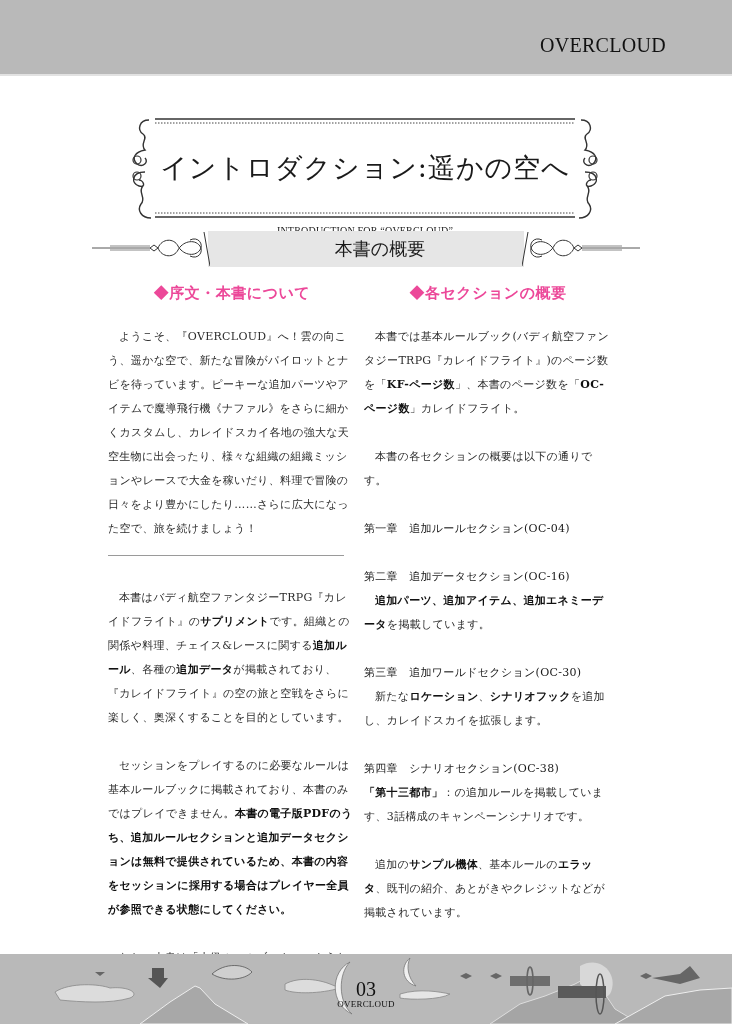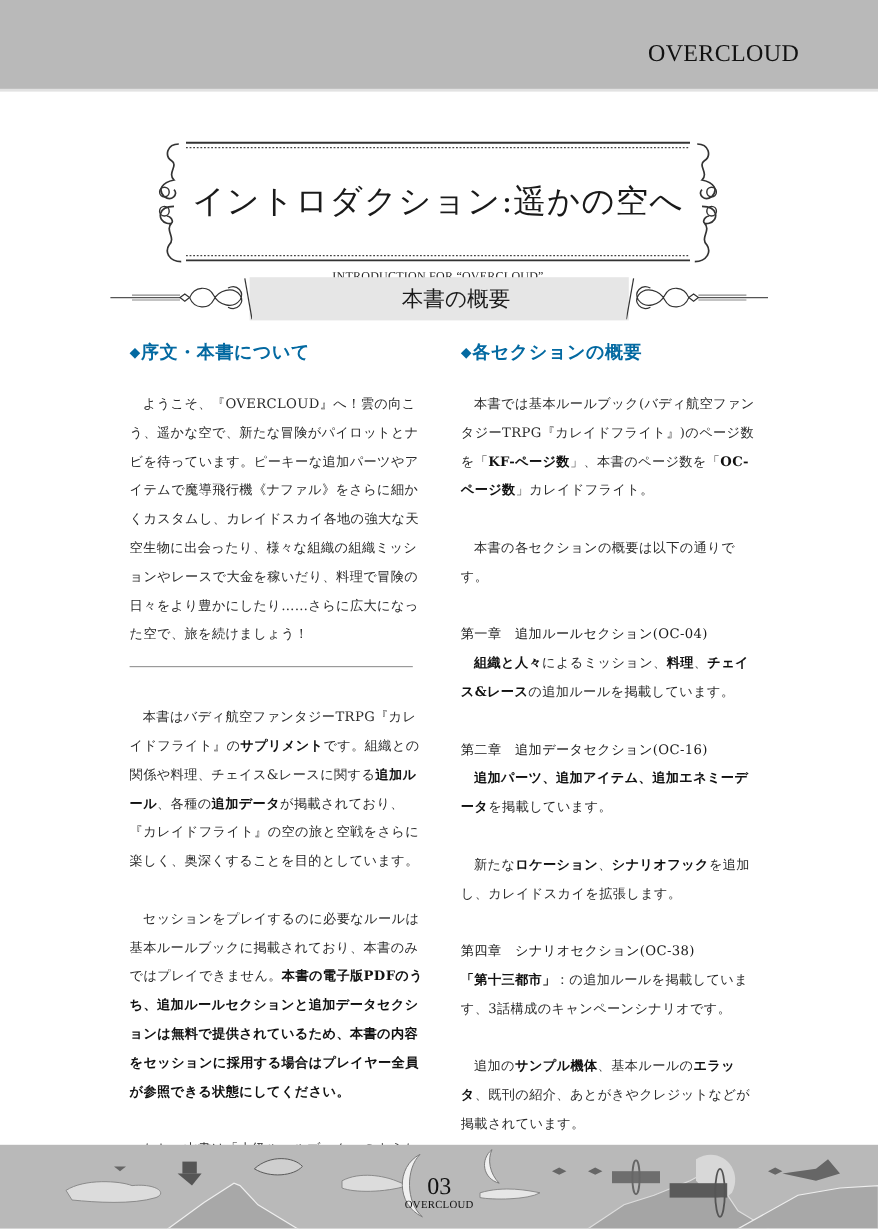--- a/index.html
+++ b/index.html
@@ -39,24 +39,24 @@
     position: absolute; left: 118px; top: 3px; width: 316px; height: 36px; background: #e6e6e6;
   }
   .band-label {
     position: absolute; left: 118px; width: 344px; top: 9px; text-align: center;
     font-family: "DejaVu Sans", sans-serif; font-size: 18px; color: #1a1a1a;
   }
   .band svg { position: absolute; top: 0; }
   
   .col { position: absolute; top: 284px; width: 248px; }
   .col-left { left: 108px; }
-  .col-right { left: 384px; }
+  .col-right { left: 364px; }
   .col h2 {
-    margin: 0 0 22px 0; font-family: Liberation Mono, monospace; font-weight: bold;
-    font-size: 15px; color: #0369a1; letter-spacing: 0.5px;
+    margin: 0 0 22px 0; font-family: Liberation Serif, serif; font-weight: bold;
+    font-size: 15px; color: #ec4899; letter-spacing: 0.5px; text-align: center;
   }
   .para {
     font-size: 11px; line-height: 24px; color: #2b2b2b; margin: 0; text-indent: 1em;
     letter-spacing: 0.3px; word-break: break-all;
   }
   .para b { color: #111; }
   .gap { height: 24px; }
   .rule {
     height: 0; border-top: 1.5px solid #9a9a9a; margin: 14px 0 30px 0; width: 236px;
   }
@@ -140,25 +140,25 @@
 </div>
 
 <div class="col col-right">
   <h2>◆各セクションの概要</h2>
   <p class="para"><span>本書では基本ルールブック(バディ航空ファンタジーTRPG『カレイドフライト』)のページ数を「</span><b>KF-ページ数</b><span>」、本書のページ数を「</span><b>OC-ページ数</b><span>」カレイドフライト。</span></p>
   <div class="gap"></div>
   <p class="para">本書の各セクションの概要は以下の通りです。</p>
   <div class="gap"></div>
   <div id="chapters">
       <p class="chap-head">第一章　追加ルールセクション(OC-04)</p>
-      <p class="para"><b>組織と人々</b><span>によるミッション、</span><b>料理</b><span>、</span><b>チェイス&amp;レース</b><span>の追加ルールを掲載しています。</span></p>
       <div class="gap"></div>
       <p class="chap-head">第二章　追加データセクション(OC-16)</p>
       <p class="para"><b>追加パーツ、追加アイテム、追加エネミーデータ</b><span>を掲載しています。</span></p>
       <div class="gap"></div>
+      <p class="chap-head">第三章　追加ワールドセクション(OC-30)</p>
       <p class="para"><span>新たな</span><b>ロケーション</b><span>、</span><b>シナリオフック</b><span>を追加し、カレイドスカイを拡張します。</span></p>
       <div class="gap"></div>
       <p class="chap-head">第四章　シナリオセクション(OC-38)</p>
       <p class="para" style="text-indent: 0px;"><b>「第十三都市」</b><span>：の追加ルールを掲載しています、3話構成のキャンペーンシナリオです。</span></p>
       <div class="gap"></div>
       <p class="para"><span>追加の</span><b>サンプル機体</b><span>、基本ルールの</span><b>エラッタ</b><span>、既刊の紹介、あとがきやクレジットなどが掲載されています。</span></p>
     </div>
 </div>
 
 <div class="footer">

